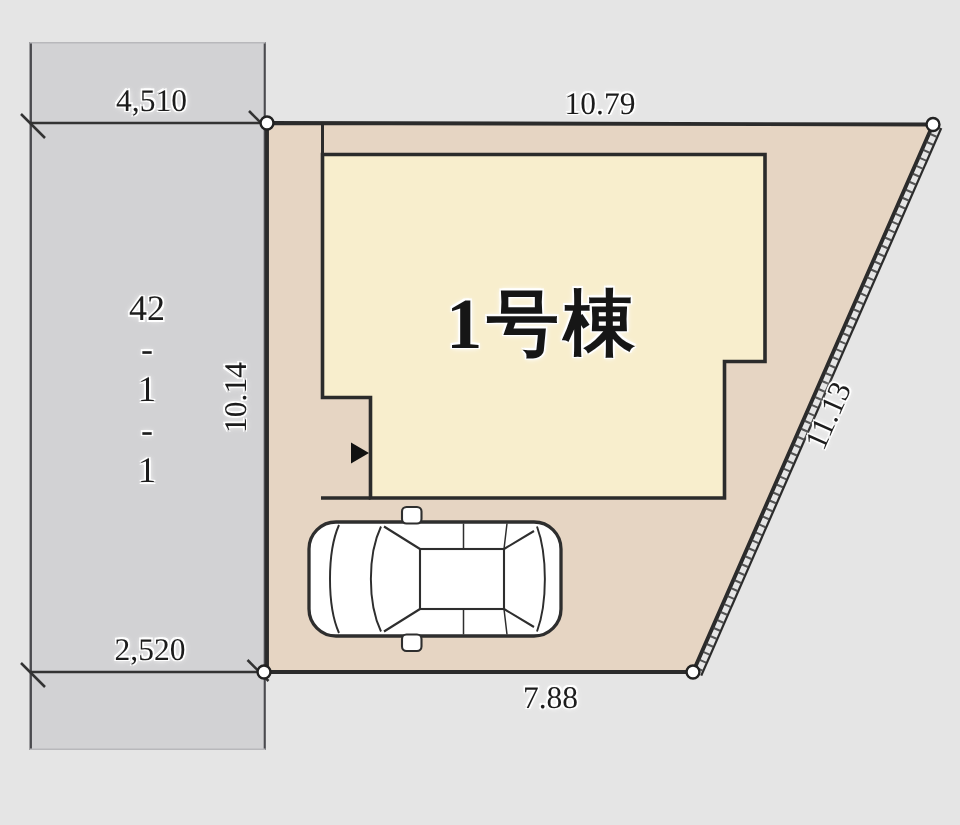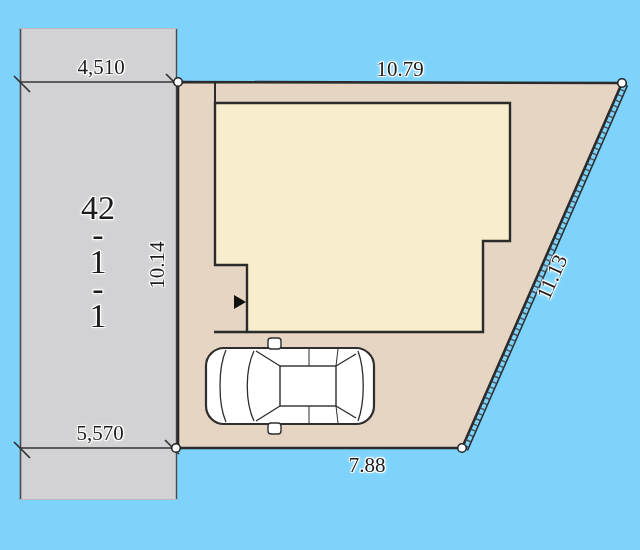--- a/index.html
+++ b/index.html
@@ -1,36 +1,36 @@
 <!DOCTYPE html>
 <html><head>
 <meta charset="utf-8">
 <style>
   html,body{margin:0;padding:0;background:#ffffff;}
   .stage{
-    position:relative;width:640px;height:550px;background:#7dd3fc;
+    position:relative;width:640px;height:550px;background:#e5e5e5;
     overflow:hidden;font-family:"Liberation Serif", serif;
   }
   .stage svg{position:absolute;left:0;top:0;}
   .label{
     position:absolute;color:#1c1c1c;white-space:pre-line;text-align:center;
     font-family:"Liberation Serif", serif;line-height:1.05;
     text-shadow:-1px -1px 0 #fff,1px -1px 0 #fff,-1px 1px 0 #fff,1px 1px 0 #fff,
                  0 0 3px #fff,0 0 5px #fff;
   }
   .dim{font-size:21px;}
   .dim-4510{left:101px;top:67px;transform:translate(-50%,-50%);}
   .dim-1237{left:400px;top:69px;transform:translate(-50%,-50%);}
   .dim-4520{left:100px;top:433px;transform:translate(-50%,-50%);}
   .dim-788{left:323px;top:465px;transform:translate(-50%,-50%);margin-left:44px;}
   .dim-1014{left:157px;top:265px;transform:translate(-50%,-50%) rotate(-90deg);}
   .dim-1113{left:552px;top:277px;transform:translate(-50%,-50%) rotate(-66deg);}
   .parcel{
     left:98px;top:261px;transform:translate(-50%,-50%);
-    font-size:34px;line-height:27px;letter-spacing:0;
+    font-size:24px;line-height:27px;letter-spacing:0;
   }
   .bldg{
     left:362px;top:217px;transform:translate(-50%,-50%);
     font-size:48px;font-weight:700;letter-spacing:3px;color:#161616;
   }
 </style>
 </head>
 <body>
 
 <div class="stage">
@@ -81,17 +81,18 @@
   </svg>
 
   <div class="label dim dim-4510">4,510</div>
   <div class="label dim dim-1237">10.79</div>
   <div class="label parcel">42
 -
 1
 -
 1</div>
   <div class="label dim dim-1014">10.14</div>
+  <div class="label bldg">1号棟</div>
   <div class="label dim dim-1113">11.13</div>
-  <div class="label dim dim-4520">5,570</div>
+  <div class="label dim dim-4520">2,520</div>
   <div class="label dim dim-788">7.88</div>
 
 </div>
 
 </body></html>

